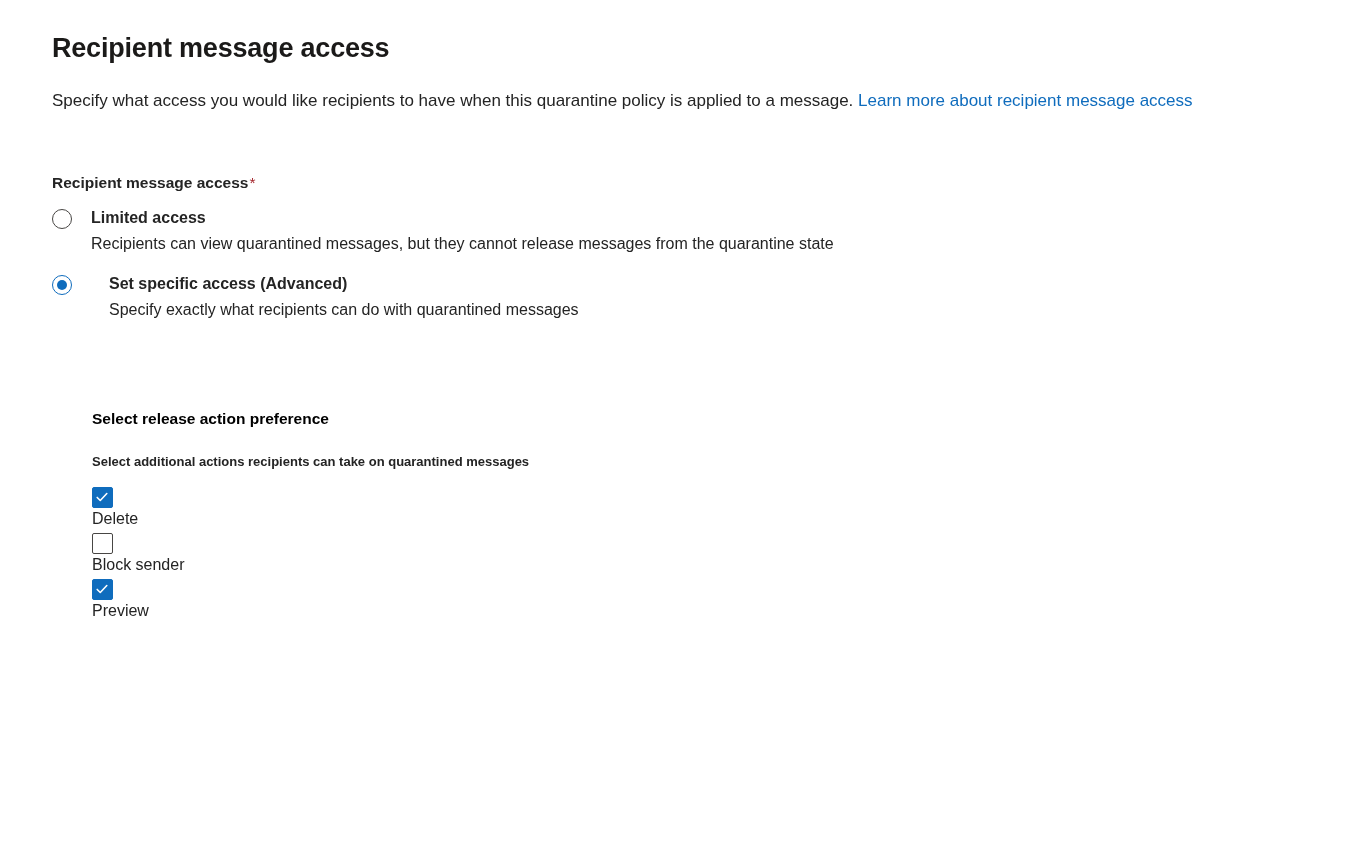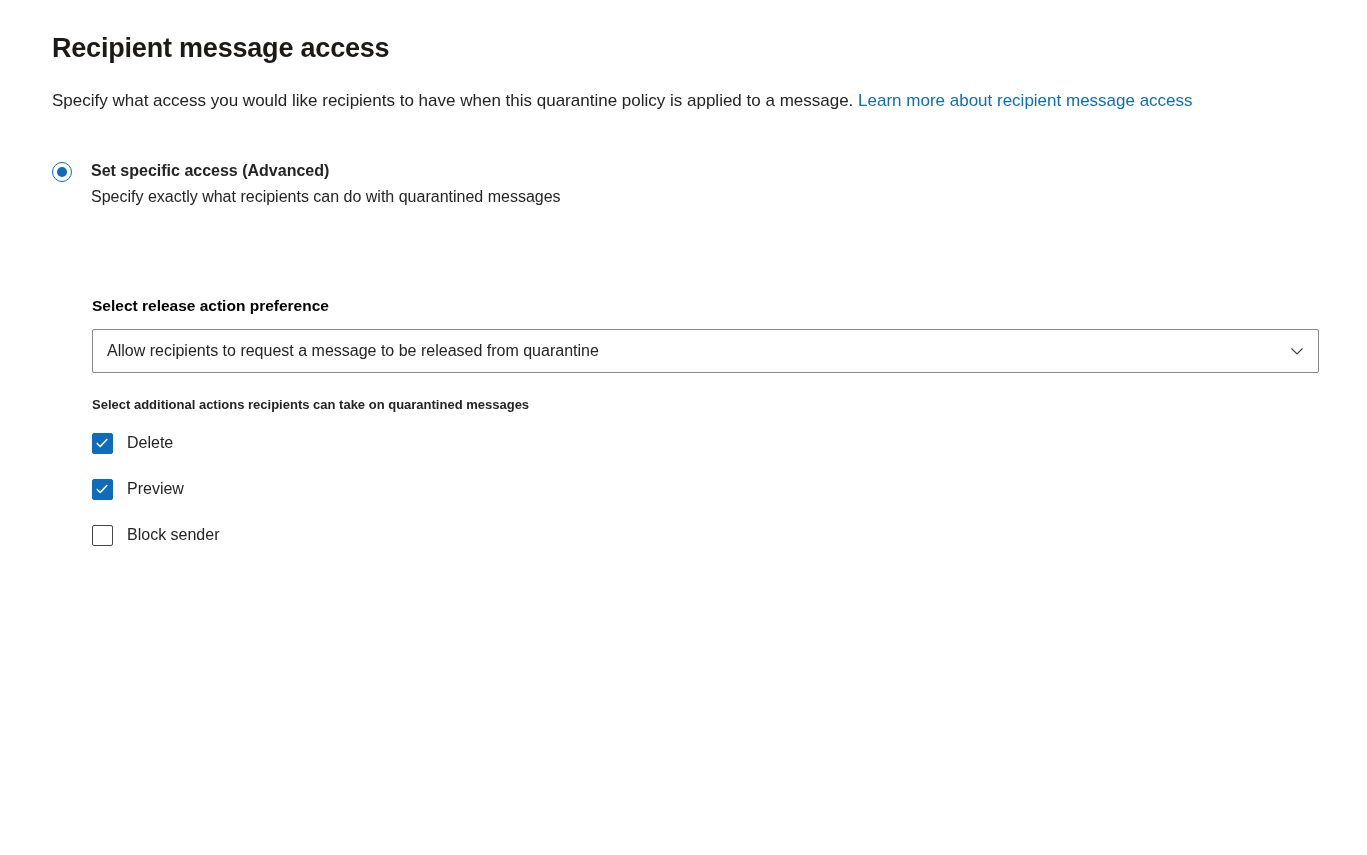--- a/index.html
+++ b/index.html
@@ -99,21 +99,21 @@
     color: #242424;
     line-height: 23px;
   }
   .radio-sub {
     font-size: 16px;
     color: #242424;
     line-height: 25px;
     margin-top: 2px;
     max-width: 800px;
   }
-  .radio-row.second { margin-top: 44px; }
+  .radio-row.second { margin-top: 16px; gap: 18px; }
 
   .advanced-block {
     margin-left: 40px;
     margin-top: 86px;
     max-width: 1232px;
   }
   .sub-label {
     font-size: 15.5px;
     font-weight: bold;
     color: #000000;
@@ -146,24 +146,25 @@
   .checkbox-label {
     margin-top: 21px;
     font-size: 13px;
     font-weight: bold;
     color: #242424;
     line-height: 22px;
   }
   .checkbox-list { margin-top: 14px; }
   .checkbox-row {
     display: flex;
-    align-items: flex-end;
+    align-items: flex-start;
     height: 24px;
     margin-bottom: 22px;
     cursor: pointer;
+    flex-direction: column;
   }
   .checkbox-box {
     flex: 0 0 auto;
     width: 21px;
     height: 21px;
     border: 1.5px solid #484644;
     border-radius: 2px;
     box-sizing: border-box;
     background: #ffffff;
     margin-right: 14px;
@@ -190,71 +191,73 @@
 <body>
 
 <div class="page">
 
   <h1 class="page-title">Recipient message access</h1>
 
   <div class="description">
     <span>Specify what access you would like recipients to have when this quarantine policy is applied to a message. </span><a class="link" href="#">Learn more about recipient message access</a>
   </div>
 
+  <div class="field-label">
+    <span>Recipient message access</span><span class="required-star">*</span>
+  </div>
 
   <div class="radio-group">
 
+    <div class="radio-row">
+      <div class="radio-outer"></div>
+      <div class="radio-text">
+        <div class="radio-title">Limited access</div>
+        <div class="radio-sub">Recipients can view quarantined messages, but they cannot release messages from the quarantine state</div>
+      </div>
+    </div>
 
     <div class="radio-row second">
       <div class="radio-outer checked"></div>
       <div class="radio-text">
         <div class="radio-title">Set specific access (Advanced)</div>
         <div class="radio-sub">Specify exactly what recipients can do with quarantined messages</div>
       </div>
     </div>
 
   </div>
 
   <div class="advanced-block">
 
     <div class="sub-label">Select release action preference</div>
 
-    <div class="dropdown">
-      <span class="dropdown-value">Allow recipients to request a message to be released from quarantine</span>
-      <span class="chevron">
-        <svg viewBox="0 0 16 16" width="16" height="16" aria-hidden="true">
-          <path d="M2.5 5.5 L8 11 L13.5 5.5" fill="none" stroke="#424242" stroke-width="1.1"></path>
-        </svg>
-      </span>
-    </div>
 
     <div class="checkbox-label">Select additional actions recipients can take on quarantined messages</div>
 
     <div class="checkbox-list">
 
       <div class="checkbox-row">
         <span class="checkbox-box checked">
           <svg viewBox="0 0 16 16" aria-hidden="true">
             <path d="M2.5 8.5 L6 12 L13.5 4" fill="none" stroke="#ffffff" stroke-width="1.8" stroke-linecap="round" stroke-linejoin="round"></path>
           </svg>
         </span>
         <span class="checkbox-text">Delete</span>
       </div>
 
       <div class="checkbox-row">
+        <span class="checkbox-box"></span>
+        <span class="checkbox-text">Block sender</span>
+      </div>
+
+      <div class="checkbox-row">
         <span class="checkbox-box checked">
           <svg viewBox="0 0 16 16" aria-hidden="true">
             <path d="M2.5 8.5 L6 12 L13.5 4" fill="none" stroke="#ffffff" stroke-width="1.8" stroke-linecap="round" stroke-linejoin="round"></path>
           </svg>
         </span>
         <span class="checkbox-text">Preview</span>
       </div>
 
-      <div class="checkbox-row">
-        <span class="checkbox-box"></span>
-        <span class="checkbox-text">Block sender</span>
-      </div>
-
     </div>
 
   </div>
 
 </div>
 
 </body></html>

